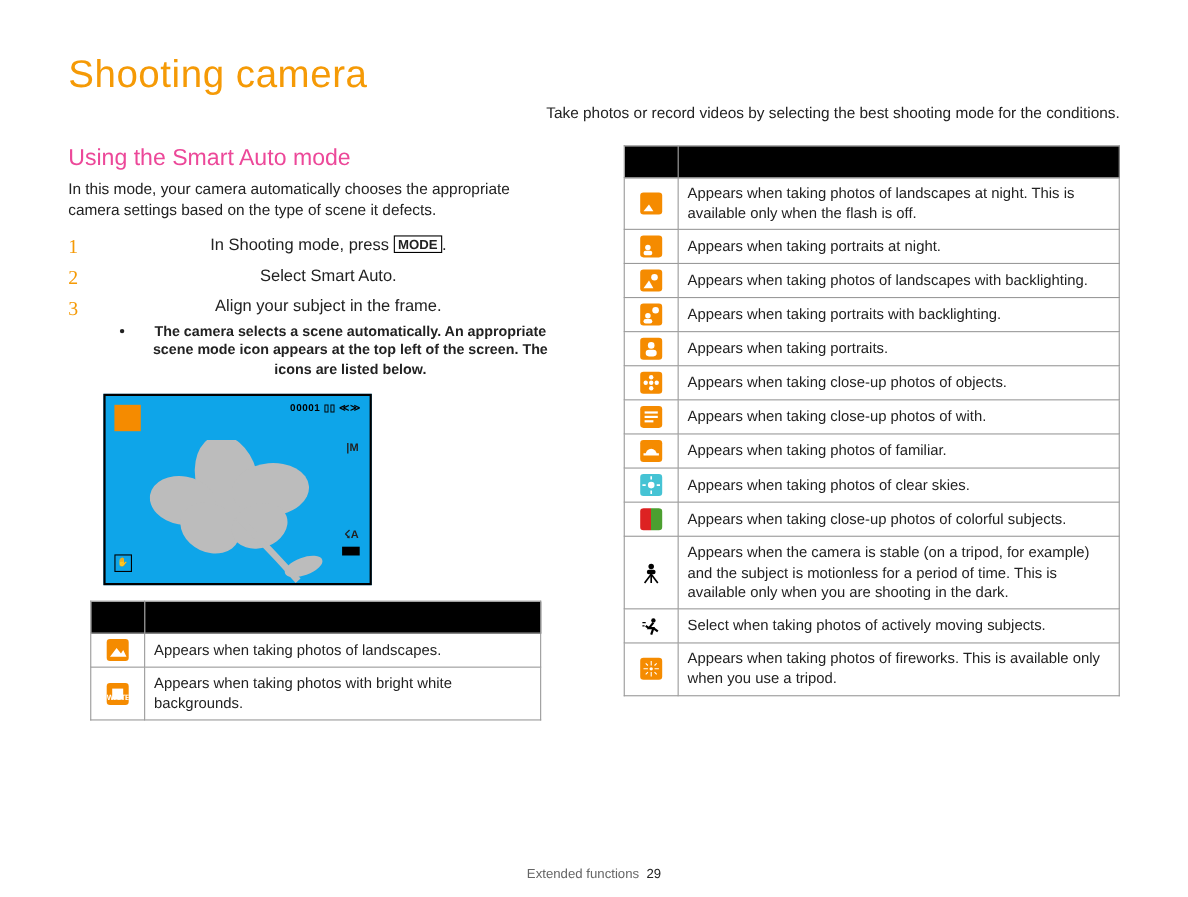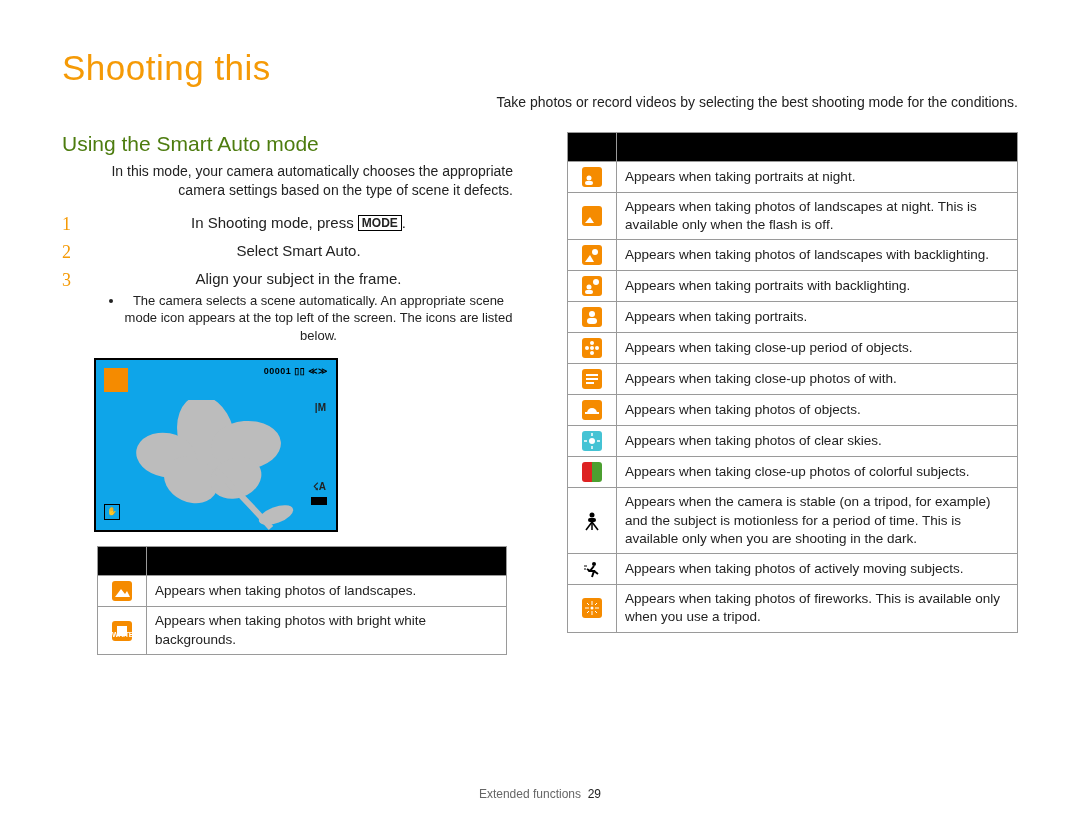--- a/index.html
+++ b/index.html
@@ -31,30 +31,29 @@
     text-align: right;
   }
   .columns {
     display: flex;
     gap: 54px;
   }
   .col {
     flex: 1 1 0;
   }
   h2.section {
-    color: #4d7c0f;
+    color: #ec4899;
     font-size: 21px;
     font-weight: normal;
     margin: 0 0 6px 0;
   }
   .para {
     font-size: 14px;
     line-height: 1.35;
     margin: 0 0 4px 0;
-    text-align: right;
   }
   ol.steps {
     list-style: none;
     padding: 0;
     margin: 14px 0 0 0;
     counter-reset: step;
   }
   ol.steps > li {
     counter-increment: step;
     position: relative;
@@ -79,20 +78,21 @@
     border: 1px solid #000;
     font-weight: bold;
     font-size: 12px;
     padding: 0 3px;
     vertical-align: 1px;
   }
   ul.bullets {
     list-style: disc;
     padding-left: 18px;
     margin: 4px 0 0 22px;
+    font-weight: bold;
   }
   ul.bullets li {
     font-size: 13px;
     line-height: 1.35;
   }
   
   .screen-figure {
     width: 240px;
     border: 2px solid #000;
     margin: 14px 0 14px 32px;
@@ -159,21 +159,21 @@
     height: 130px;
   }
   
   table.icon-table {
     border-collapse: collapse;
     width: 100%;
     margin-top: 0;
   }
   table.icon-table.t1 {
     width: 410px;
-    margin-left: 35px;
+    margin-left: 20px;
   }
   table.icon-table thead td {
     background: #000;
     height: 18px;
   }
   table.icon-table td {
     border: 1px solid #9a9a9a;
     padding: 5px 8px;
     font-size: 13.5px;
     line-height: 1.35;
@@ -310,21 +310,21 @@
           <line x1="13" y1="13" x2="15" y2="15"></line>
           <line x1="5" y1="15" x2="7" y2="13"></line>
           <line x1="13" y1="7" x2="15" y2="5"></line>
         </g>
       </g>
   </defs>
 </svg>
 
 <div class="page">
 
-  <h1 class="title">Shooting this</h1>
+  <h1 class="title">Shooting camera</h1>
   <p class="subtitle">Take photos or record videos by selecting the best shooting mode for the conditions.</p>
 
   <div class="columns">
     <div class="col">
 
       <h2 class="section">Using the Smart Auto mode</h2>
       <p class="para">In this mode, your camera automatically chooses the appropriate camera settings based on the type of scene it defects.</p>
 
       <ol class="steps">
         <li>
@@ -390,65 +390,65 @@
       <table class="icon-table">
         <thead>
             <tr>
               <td class="icell"></td>
               <td></td>
             </tr>
           </thead>
         <tbody id="tbody-right">
             <tr>
               <td class="icell"><span class="ico ico-orange"><svg viewBox="0 0 20 20">
+                    <use href="#g-moon-landscape"></use>
+                  </svg></span></td>
+              <td>Appears when taking photos of landscapes at night. This is available only when the flash is off.</td>
+            </tr>
+            <tr>
+              <td class="icell"><span class="ico ico-orange"><svg viewBox="0 0 20 20">
                     <use href="#g-moon-portrait"></use>
                   </svg></span></td>
               <td>Appears when taking portraits at night.</td>
             </tr>
             <tr>
               <td class="icell"><span class="ico ico-orange"><svg viewBox="0 0 20 20">
-                    <use href="#g-moon-landscape"></use>
-                  </svg></span></td>
-              <td>Appears when taking photos of landscapes at night. This is available only when the flash is off.</td>
-            </tr>
-            <tr>
-              <td class="icell"><span class="ico ico-orange"><svg viewBox="0 0 20 20">
                     <use href="#g-sun-landscape"></use>
                   </svg></span></td>
               <td>Appears when taking photos of landscapes with backlighting.</td>
             </tr>
             <tr>
               <td class="icell"><span class="ico ico-orange"><svg viewBox="0 0 20 20">
                     <use href="#g-sun-portrait"></use>
                   </svg></span></td>
               <td>Appears when taking portraits with backlighting.</td>
             </tr>
             <tr>
               <td class="icell"><span class="ico ico-orange"><svg viewBox="0 0 20 20">
                     <use href="#g-portrait"></use>
                   </svg></span></td>
               <td>Appears when taking portraits.</td>
             </tr>
             <tr>
               <td class="icell"><span class="ico ico-orange"><svg viewBox="0 0 20 20">
                     <use href="#g-flower"></use>
                   </svg></span></td>
-              <td>Appears when taking close-up period of objects.</td>
+              <td>Appears when taking close-up photos of objects.</td>
             </tr>
             <tr>
               <td class="icell"><span class="ico ico-orange"><svg viewBox="0 0 20 20">
                     <use href="#g-text"></use>
                   </svg></span></td>
               <td>Appears when taking close-up photos of with.</td>
             </tr>
             <tr>
               <td class="icell"><span class="ico ico-orange"><svg viewBox="0 0 20 20">
                     <use href="#g-sunset"></use>
                   </svg></span></td>
-              <td>Appears when taking photos of objects.</td>
+              <td>Appears when taking photos of familiar.</td>
             </tr>
             <tr>
               <td class="icell"><span class="ico ico-cyan"><svg viewBox="0 0 20 20">
                     <use href="#g-sky"></use>
                   </svg></span></td>
               <td>Appears when taking photos of clear skies.</td>
             </tr>
             <tr>
               <td class="icell"><span class="ico ico-green"></span></td>
               <td>Appears when taking close-up photos of colorful subjects.</td>
@@ -456,21 +456,21 @@
             <tr>
               <td class="icell"><span class="ico ico-plain"><svg viewBox="0 0 20 20">
                     <use href="#g-tripod"></use>
                   </svg></span></td>
               <td>Appears when the camera is stable (on a tripod, for example) and the subject is motionless for a period of time. This is available only when you are shooting in the dark.</td>
             </tr>
             <tr>
               <td class="icell"><span class="ico ico-plain"><svg viewBox="0 0 20 20">
                     <use href="#g-action"></use>
                   </svg></span></td>
-              <td>Appears when taking photos of actively moving subjects.</td>
+              <td>Select when taking photos of actively moving subjects.</td>
             </tr>
             <tr>
               <td class="icell"><span class="ico ico-orange"><svg viewBox="0 0 20 20">
                     <use href="#g-fireworks"></use>
                   </svg></span></td>
               <td>Appears when taking photos of fireworks. This is available only when you use a tripod.</td>
             </tr>
           </tbody>
       </table>
     </div>

